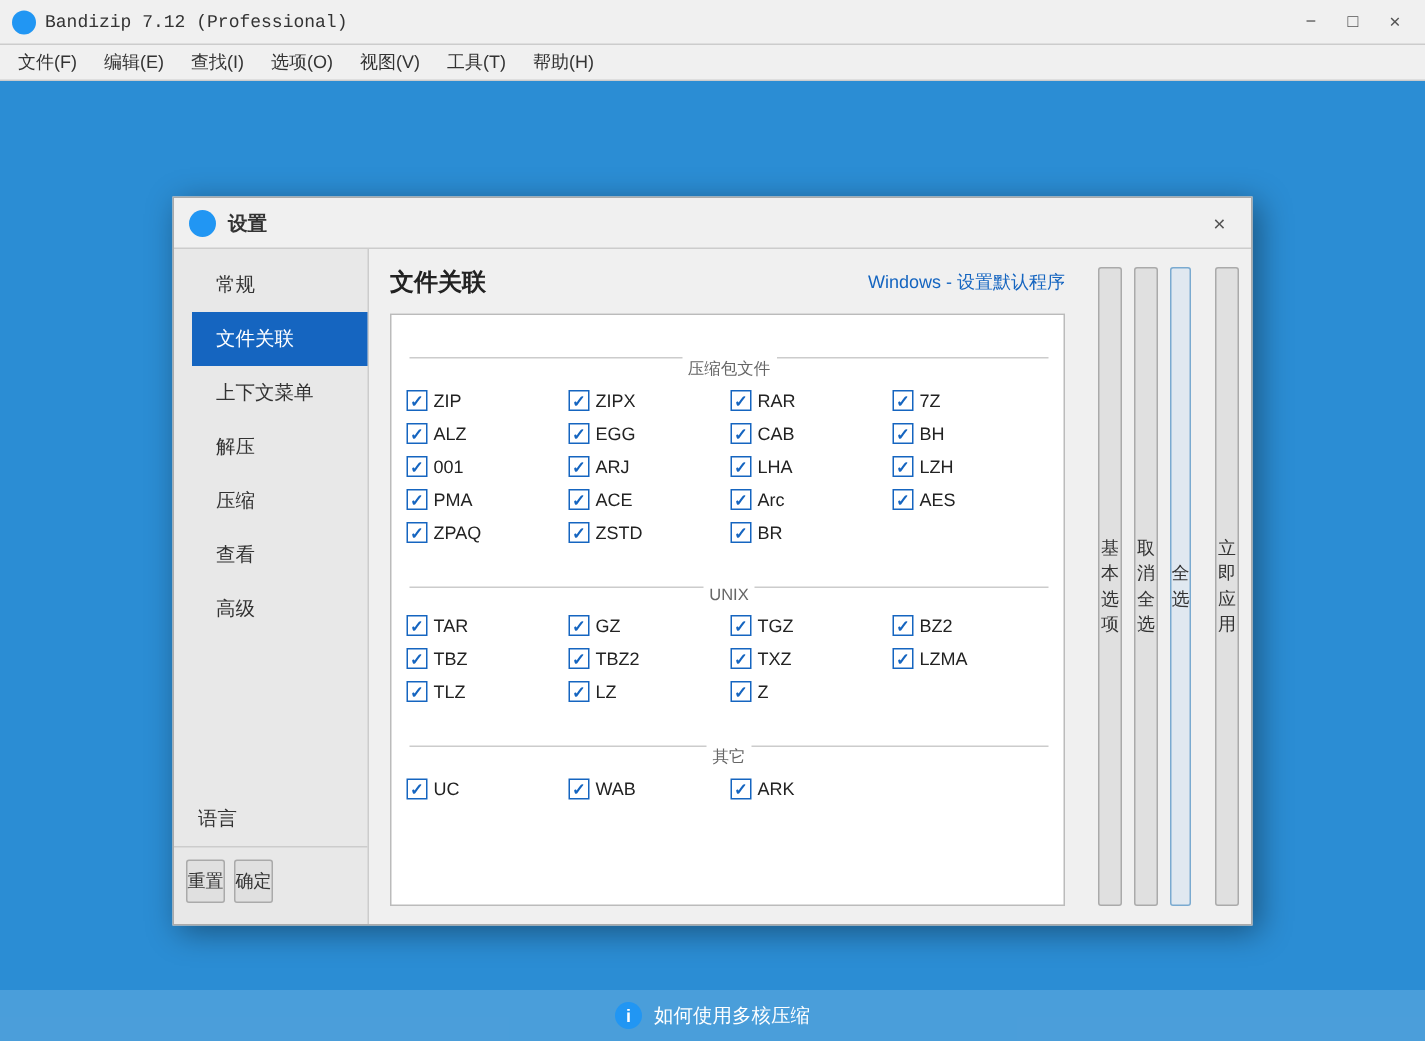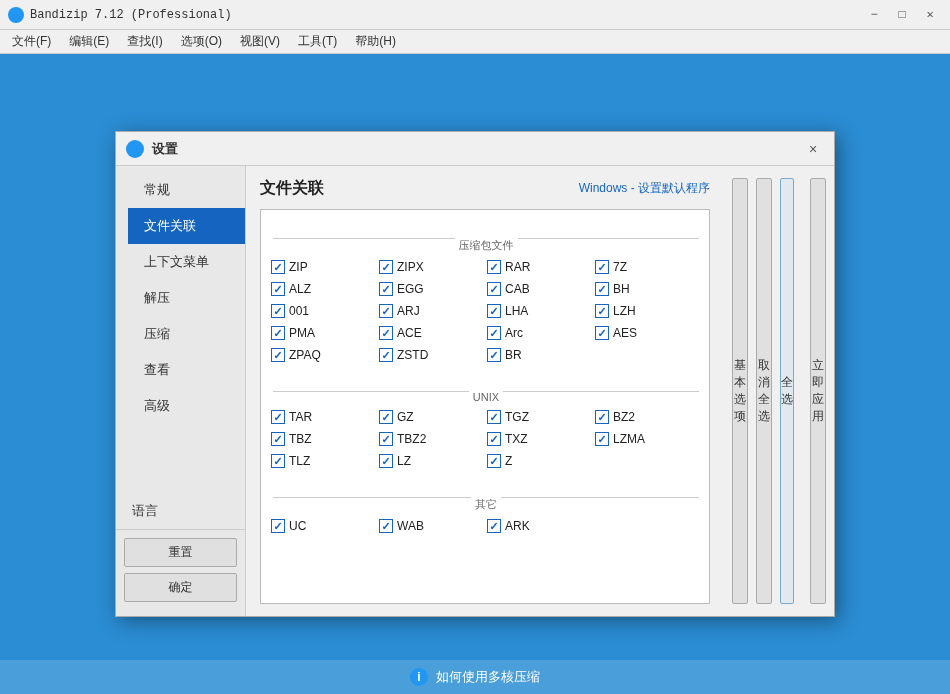--- a/index.html
+++ b/index.html
@@ -144,21 +144,21 @@
     .sidebar-spacer { flex: 1; }
     .sidebar-lang {
       padding: 9px 16px;
       color: #333;
       font-size: 13px;
       cursor: pointer;
     }
     .sidebar-buttons {
       padding: 8px;
       display: flex;
-      flex-direction: column;
+      flex-direction: row;
       gap: 6px;
       border-top: 1px solid #ccc;
     }
     .sidebar-btn {
       background: #e0e0e0;
       border: 1px solid #aaa;
       padding: 5px 0;
       text-align: center;
       cursor: pointer;
       font-size: 12px;

